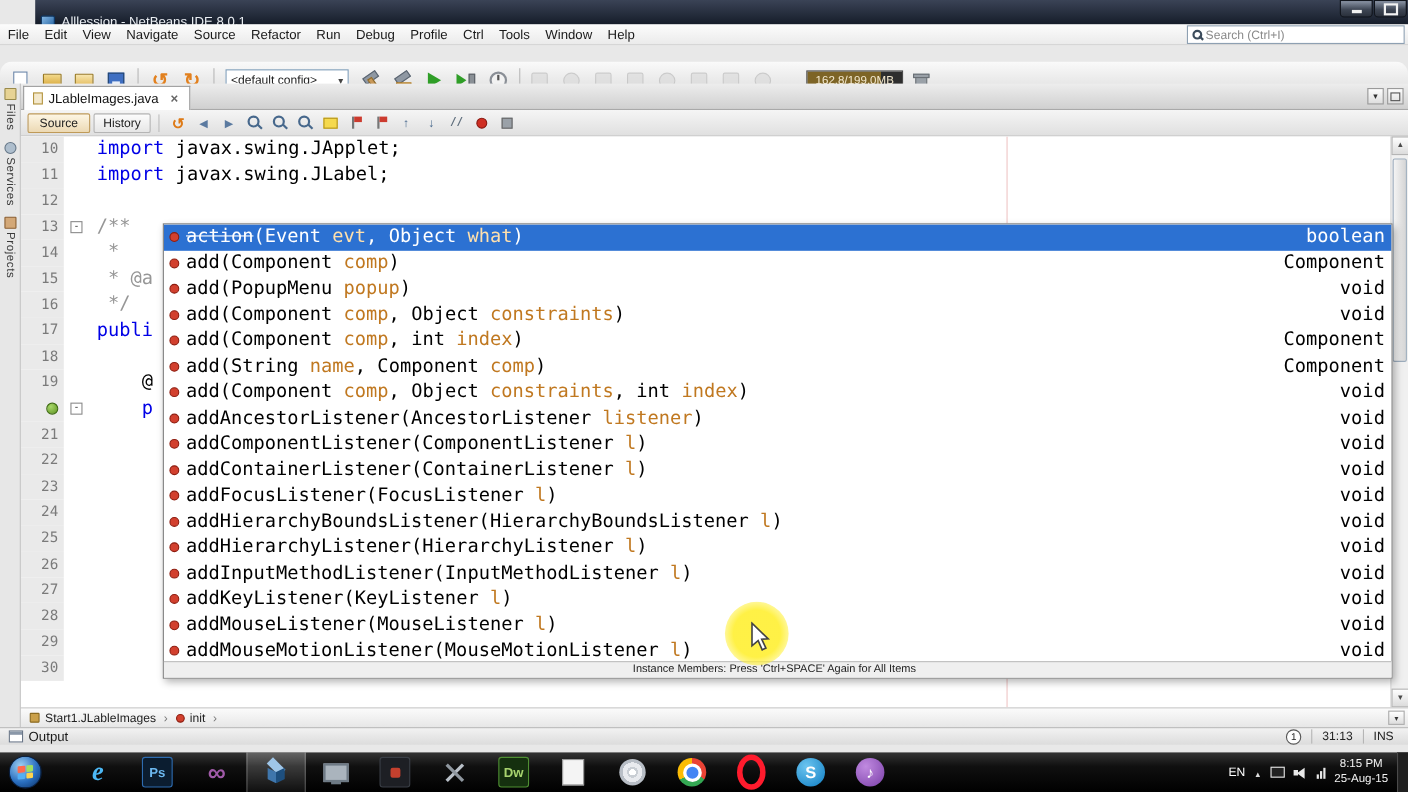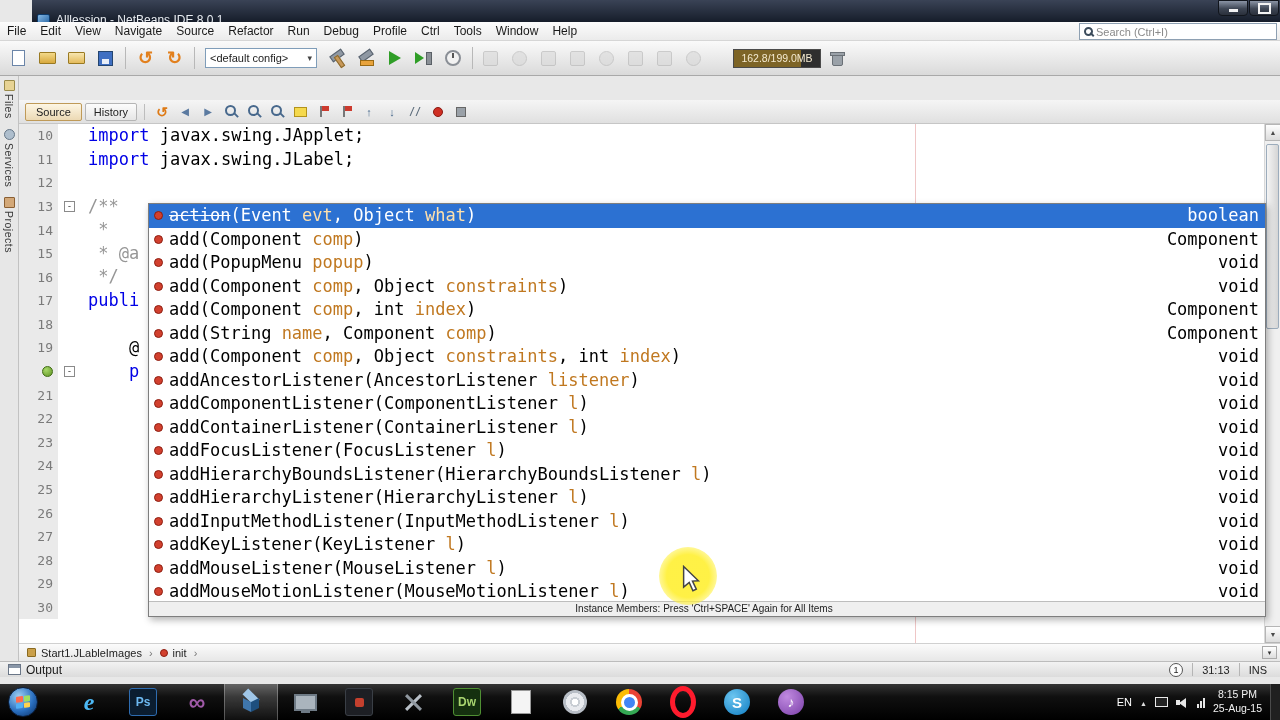--- a/index.html
+++ b/index.html
@@ -28,23 +28,23 @@
   .menu-item{padding:0 7px;line-height:18px;font-size:12px;color:#1a1a1a;white-space:nowrap;}
   .searchbox{position:absolute;right:3px;top:1px;width:198px;height:17px;background:#fff;
     border:1px solid #8ea0b2;display:flex;align-items:center;padding:0 3px;}
   .mag{width:11px;height:11px;position:relative;flex:none;}
   .mag::before{content:"";position:absolute;left:1px;top:1px;width:5px;height:5px;border:2px solid #3c4c5c;border-radius:50%;}
   .mag::after{content:"";position:absolute;right:1px;bottom:0;width:2px;height:5px;background:#3c4c5c;transform:rotate(-45deg);}
   .search-input{border:none;outline:none;flex:1;font-size:11px;font-family:"Liberation Sans",sans-serif;color:#333;background:transparent;min-width:0;}
   .search-input::placeholder{color:#8a8a8a;}
 
   
-  #toolbar{position:absolute;left:0;top:41px;width:1280px;height:35px;
+  #toolbar{position:absolute;left:0;top:56px;width:1280px;height:35px;
     background:linear-gradient(#fafafa,#dadada);border-bottom:1px solid #a9a9a9;
-    display:flex;align-items:center;padding-left:5px;}
+    display:flex;align-items:center;padding-left:5px;border-radius:11px;}
   #tb-a,#tb-b,#tb-c{display:flex;align-items:center;gap:2px;}
   .tbtn{width:27px;height:27px;display:flex;align-items:center;justify-content:center;border-radius:3px;}
   .tbtn.dis{opacity:.5;}
   .tsep{width:1px;height:22px;background:#b8b8b8;margin:0 4px;}
   .ticon{width:22px;height:22px;position:relative;display:flex;align-items:center;justify-content:center;}
   .icon-new-file::before{content:"";width:11px;height:14px;background:#fff;border:1px solid #6b85a8;}
   .icon-new-project::before{content:"";width:15px;height:10px;background:linear-gradient(#f3d98a,#d8a93e);border:1px solid #9a7a22;border-radius:1px;}
   .icon-open-project::before{content:"";width:15px;height:10px;background:linear-gradient(#f7e6b0,#e4bb5c);border:1px solid #9a7a22;border-radius:1px;}
   .icon-save-all::before{content:"";width:13px;height:13px;background:#3f6fc2;border:1px solid #24456f;}
   .icon-save-all::after{content:"";position:absolute;width:7px;height:5px;background:#e8eef8;bottom:5px;}
@@ -361,20 +361,31 @@
         <div class="tbtn dis">
           <div class="ticon icon-dis circ"></div>
         </div>
       </div>
     <div class="memory">162.8/199.0MB</div>
     <div class="tbtn">
       <div class="ticon icon-gc"></div>
     </div>
   </div>
 
+  <div id="tabrow">
+    <div class="ed-tab">
+      <span class="tab-ic"></span>
+      <span class="tab-label">JLableImages.java</span>
+      <span class="tab-close"></span>
+    </div>
+    <div class="tabrow-btns">
+      <div class="trb arr"></div>
+      <div class="trb box"></div>
+    </div>
+  </div>
 
   <div id="edtoolbar">
     <div class="src-btn">Source</div>
     <div class="hist-btn">History</div>
     <div class="esep"></div>
     <div id="ed-icons">
         <div class="ebtn">
           <div class="ei ei-last-edit"></div>
         </div>
         <div class="ebtn">

